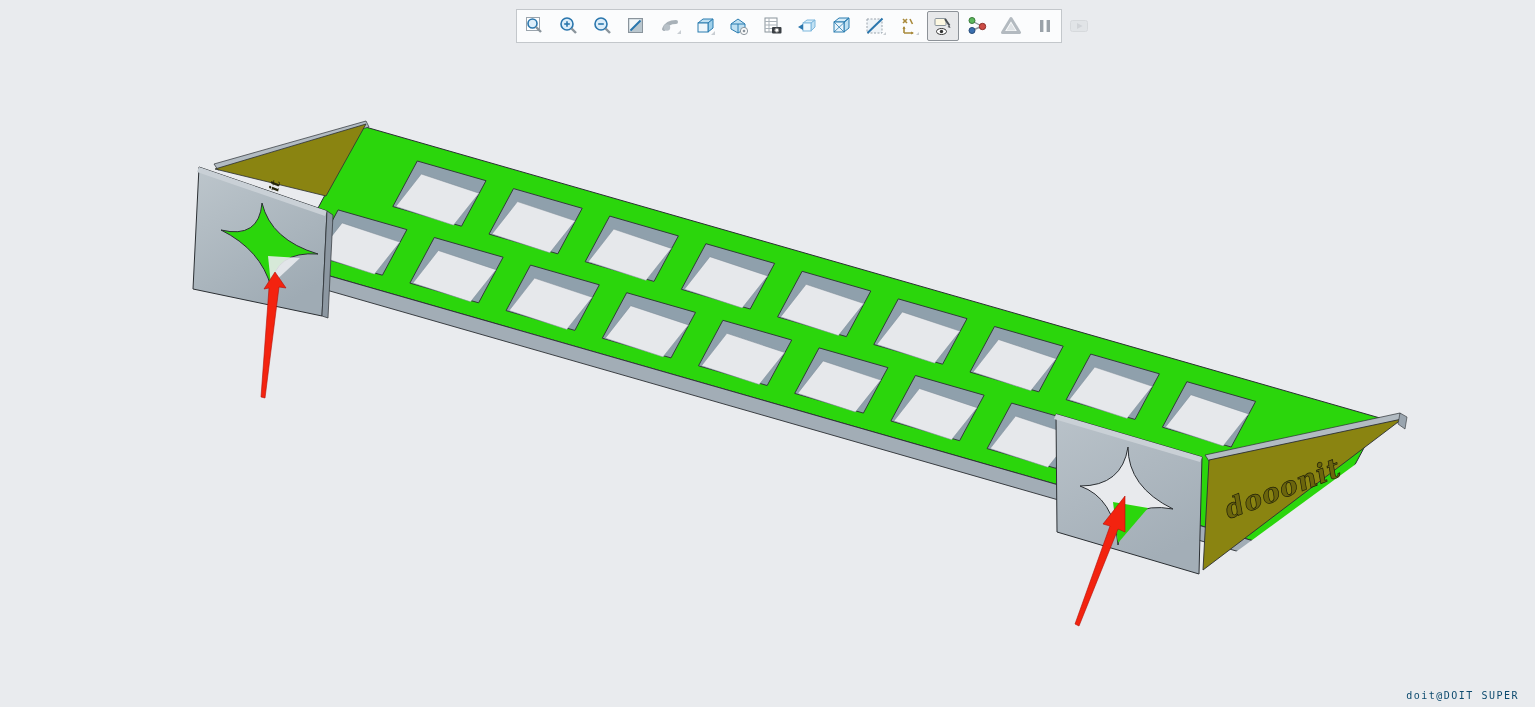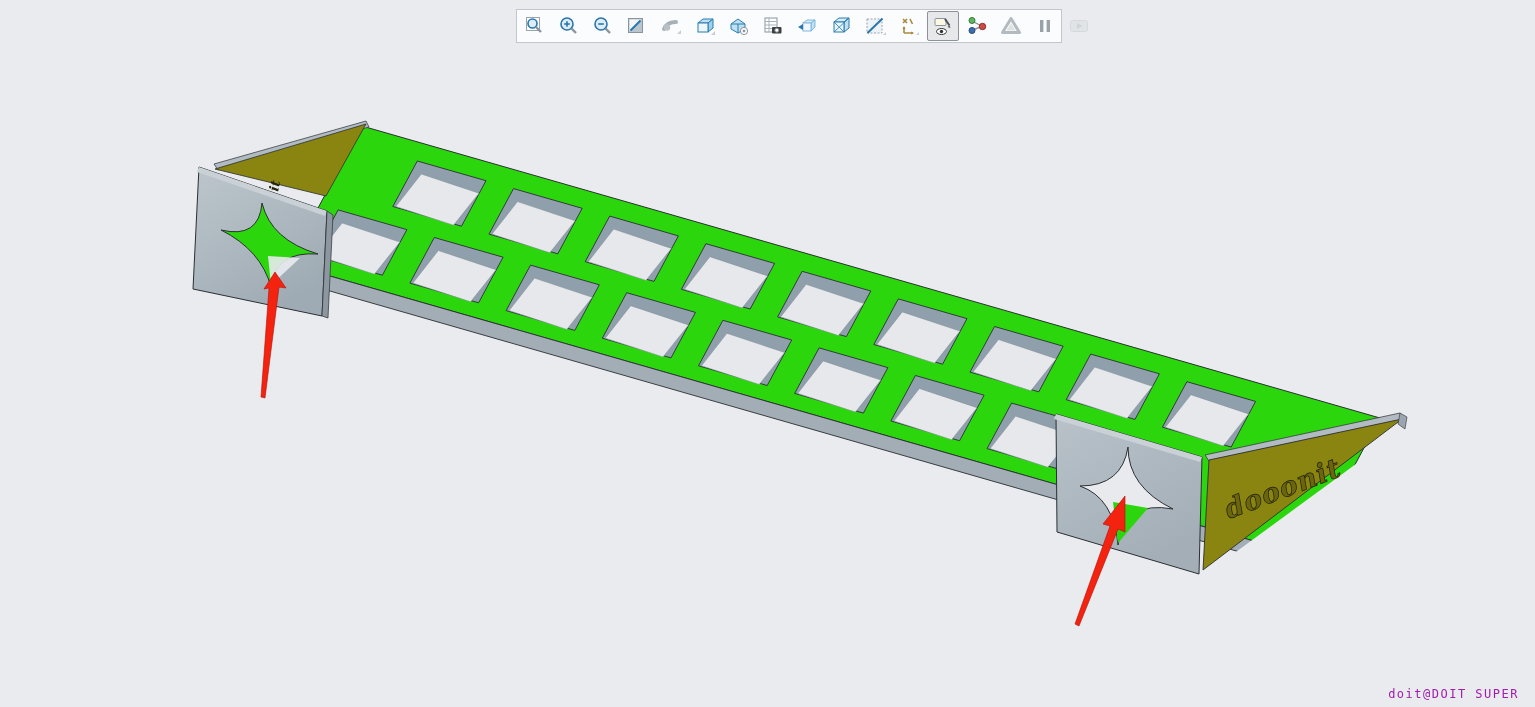--- a/index.html
+++ b/index.html
@@ -8,21 +8,21 @@
   #model-svg{position:absolute;left:0;top:0;}
   #toolbar{position:absolute;left:516px;top:9px;width:546px;height:34px;background:#fbfcfd;
            border:1px solid #c3c7cb;display:flex;align-items:center;gap:2px;padding:0 2px;
            box-sizing:border-box;}
   .tool{width:30px;height:28px;display:flex;align-items:center;justify-content:center;
         border:1px solid transparent;border-radius:2px;flex:0 0 auto;}
   .tool svg{width:22px;height:22px;display:block;}
   .tool.active{background:#e7e8ea;border-color:#8d9298;}
   .tool.disabled{opacity:.45;}
   #watermark{position:absolute;right:16px;bottom:6px;font-family:"DejaVu Sans Mono",monospace;
-             font-size:12px;letter-spacing:1.5px;color:#a21caf;margin-left:16px;}
+             font-size:10px;letter-spacing:1.5px;color:#0c4a6e;margin-left:16px;}
   text{user-select:none;}
 </style>
 </head>
 <body>
 
 <div id="stage">
 
   <svg id="model-svg" width="1535" height="707" viewBox="0 0 1535 707">
     <defs>
       <linearGradient id="panelGrad" x1="0" y1="0" x2="0.55" y2="1">

